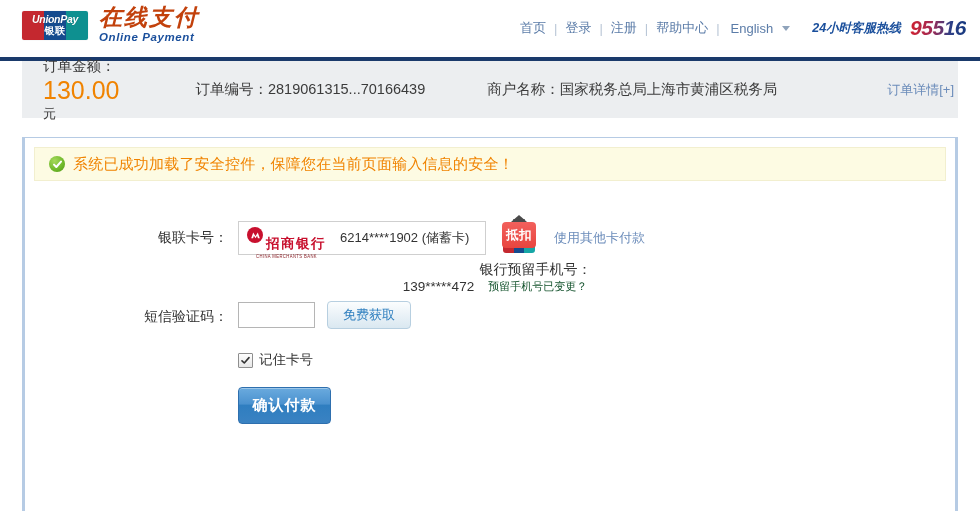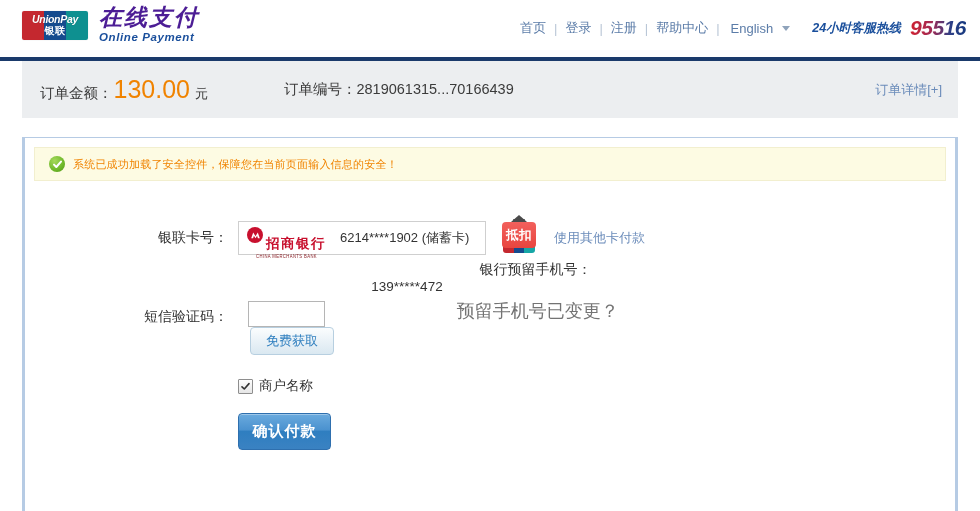--- a/index.html
+++ b/index.html
@@ -65,21 +65,21 @@
   }
   .brand-text {
     margin-left: 11px;
     line-height: 1;
     padding-bottom: 1px;
   }
   .brand-cn {
     font-size: 23px;
     font-weight: bold;
     font-style: italic;
-    color: #4c1d95;
+    color: #c2410c;
     letter-spacing: 2px;
     display: block;
   }
   .brand-en {
     font-size: 11.5px;
     font-weight: bold;
     font-style: italic;
     color: #1a4f9c;
     letter-spacing: 0.6px;
     display: block;
@@ -149,34 +149,34 @@
     margin: 0 22px;
     height: 57px;
     background: #eceef0;
     display: flex;
     align-items: center;
     position: relative;
     font-size: 14.5px;
     color: #3b3b3b;
   }
   .order-item { display: flex; align-items: baseline; }
-  .order-item.amount { margin-left: 18px; }
+  .order-item.amount { margin-left: 18px; flex-direction: column; }
   .order-item.num { margin-left: 76px; }
   .order-item.merchant { margin-left: 62px; }
   .amt-value {
     color: #f08300;
     font-size: 25px;
     font-weight: normal;
     letter-spacing: 0px;
     margin: 0 2px 0 1px;
   }
   .amt-unit { font-size: 13px; color: #3b3b3b; margin-left: 3px; }
   .order-detail-link {
     position: absolute;
-    right: 16px;
+    right: 4px;
     font-size: 13px;
     color: #6b8cba;
     text-decoration: none;
     white-space: nowrap;
   }
 
   
   .panel {
     margin: 19px 22px 0 22px;
     border: 1px solid #b6cbe4;
@@ -205,21 +205,21 @@
     background: radial-gradient(circle at 35% 30%, #a5d95b 0%, #6fb82a 60%, #4e9217 100%);
     display: inline-flex;
     align-items: center;
     justify-content: center;
     margin-right: 8px;
     flex: none;
   }
   .check-icon svg { display: block; }
   .notice-text {
     color: #f08300;
-    font-size: 11px;
+    font-size: 15px;
     letter-spacing: 0.2px;
   }
 
   
   .form {
     padding-top: 34px;
   }
   .row {
     display: flex;
     align-items: flex-start;
@@ -348,31 +348,30 @@
     margin-left: 18px;
     align-self: center;
     white-space: nowrap;
   }
 
   
   .phone-row { height: 40px; align-items: center; flex-direction: column; }
   .phone-row .row-label { padding-top: 0; }
   .phone-val { font-size: 13.5px; color: #333; }
   .phone-link {
-    font-size: 18px;
-    color: #737373;
+    font-size: 11px;
+    color: #14532d;
     text-decoration: none;
     margin-left: 14px;
-    margin-top: 20px;
   }
 
   
   .sms-row .row-label { padding-top: 7px; }
   .sms-field { display: flex; flex-direction: column; }
-  .sms-line { display: flex; align-items: center; flex-direction: column; }
+  .sms-line { display: flex; align-items: center; }
   .sms-input {
     width: 77px;
     height: 26px;
     border: 1px solid #b5b5b5;
     background: #fff;
     box-sizing: border-box;
     outline: none;
     font-size: 13px;
     padding: 0 4px;
     font-family: inherit;
@@ -481,20 +480,24 @@
 
 <div class="order-bar">
   <span class="order-item amount">
     <span>订单金额：</span>
     <span class="amt-value">130.00</span>
     <span class="amt-unit">元</span>
   </span>
   <span class="order-item num">
     <span>订单编号：</span>
     <span>2819061315...70166439</span>
+  </span>
+  <span class="order-item merchant">
+    <span>商户名称：</span>
+    <span>国家税务总局上海市黄浦区税务局</span>
   </span>
   <a href="#" class="order-detail-link">订单详情[+]</a>
 </div>
 
 <div class="panel">
 
   <div class="notice">
     <span class="check-icon">
       <svg width="11" height="11" viewBox="0 0 11 11">
         <path d="M2 5.6 L4.3 8 L9 2.6" stroke="#ffffff" stroke-width="2" fill="none" stroke-linecap="round" stroke-linejoin="round"></path>
@@ -554,21 +557,21 @@
         </div>
       </div>
     </div>
 
     <div class="remember-row">
       <span class="cbx">
         <svg width="9" height="9" viewBox="0 0 9 9">
           <path d="M1 4.8 L3.3 7 L8 1.6" stroke="#333333" stroke-width="1.6" fill="none" stroke-linecap="round" stroke-linejoin="round"></path>
         </svg>
       </span>
-      <span class="remember-label">商户名称</span>
+      <span class="remember-label">记住卡号</span>
     </div>
 
     <div class="submit-row">
       <button class="btn-pay">确认付款</button>
     </div>
 
   </div>
 </div>
 
 </body></html>

